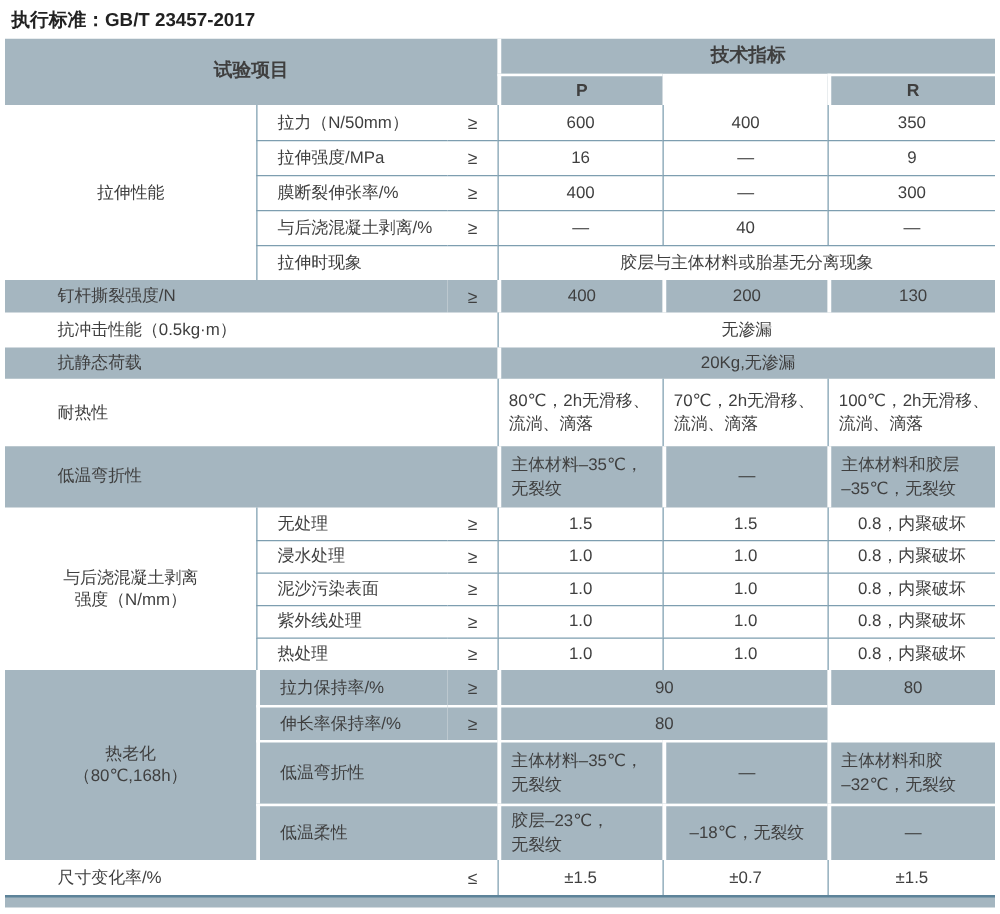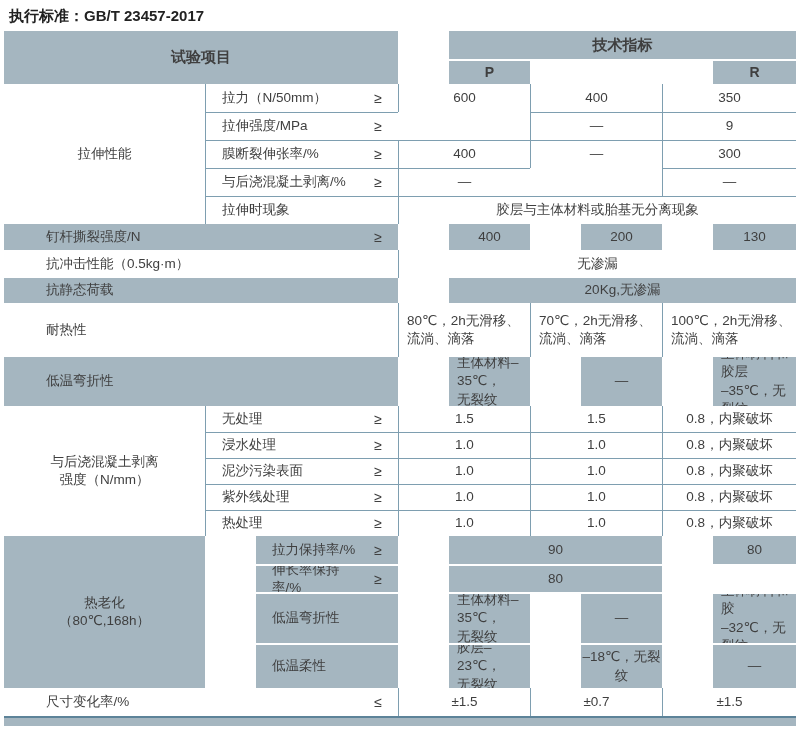--- a/index.html
+++ b/index.html
@@ -19,21 +19,21 @@
   .g{background:var(--cell);}
   .hd{font-weight:700;font-size:15px;}
   .hd2{font-weight:700;font-size:14px;}
   .ctr{justify-content:center;text-align:center;}
   .pl{padding-left:42px;}          
   .sub{padding-left:16px;}         
   .lt{padding:2px 4px 2px 8px;text-align:left;}
   .sym{justify-content:center;font-size:14px;}
   .bl{border-left:1px solid var(--line);}
   .bt{border-top:1px solid var(--line);}
-  .gl{border-left:3px solid var(--wsep);margin-left:48px;}
+  .gl{border-left:3px solid var(--wsep);}
   .gt{border-top:2px solid var(--wsep);}
   .strip{border-top:2px solid #5d8399;}
 </style>
 </head>
 <body>
 
 <div class="topbar">执行标准：GB/T 23457-2017</div>
 
 <div class="tbl">
 
@@ -45,32 +45,34 @@
   <div class="c ctr" style="grid-area:3/1/8/2">拉伸性能</div>
 
   <div class="c sub bl" style="grid-area:3/2/4/3">拉力（N/50mm）</div>
   <div class="c sym" style="grid-area:3/3/4/4">≥</div>
   <div class="c ctr bl" style="grid-area:3/4/4/5">600</div>
   <div class="c ctr bl" style="grid-area:3/5/4/6">400</div>
   <div class="c ctr bl" style="grid-area:3/6/4/7">350</div>
 
   <div class="c sub bl bt" style="grid-area:4/2/5/3">拉伸强度/MPa</div>
   <div class="c sym bt" style="grid-area:4/3/5/4">≥</div>
+  <div class="c ctr bl bt" style="grid-area:4/4/5/5">16</div>
   <div class="c ctr bl bt" style="grid-area:4/5/5/6">—</div>
   <div class="c ctr bl bt" style="grid-area:4/6/5/7">9</div>
 
   <div class="c sub bl bt" style="grid-area:5/2/6/3">膜断裂伸张率/%</div>
   <div class="c sym bt" style="grid-area:5/3/6/4">≥</div>
   <div class="c ctr bl bt" style="grid-area:5/4/6/5">400</div>
   <div class="c ctr bl bt" style="grid-area:5/5/6/6">—</div>
   <div class="c ctr bl bt" style="grid-area:5/6/6/7">300</div>
 
   <div class="c sub bl bt" style="grid-area:6/2/7/3">与后浇混凝土剥离/%</div>
   <div class="c sym bt" style="grid-area:6/3/7/4">≥</div>
   <div class="c ctr bl bt" style="grid-area:6/4/7/5">—</div>
+  <div class="c ctr bl bt" style="grid-area:6/5/7/6">40</div>
   <div class="c ctr bl bt" style="grid-area:6/6/7/7">—</div>
 
   <div class="c sub bl bt" style="grid-area:7/2/8/3">拉伸时现象</div>
   <div class="c bt" style="grid-area:7/3/8/4"></div>
   <div class="c g pl" style="grid-area:8/1/9/3">钉杆撕裂强度/N</div>
 
   <div class="c ctr bl bt" style="grid-area:7/4/8/7">胶层与主体材料或胎基无分离现象</div>
   <div class="c g sym" style="grid-area:8/3/9/4">≥</div>
   <div class="c g ctr gl" style="grid-area:8/4/9/5">400</div>
   <div class="c g ctr gl" style="grid-area:8/5/9/6">200</div>

